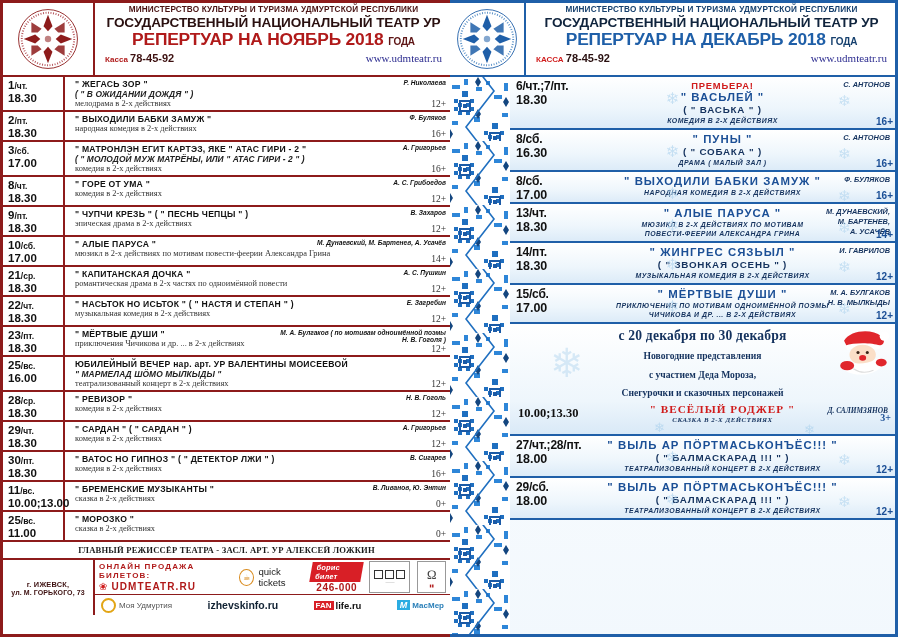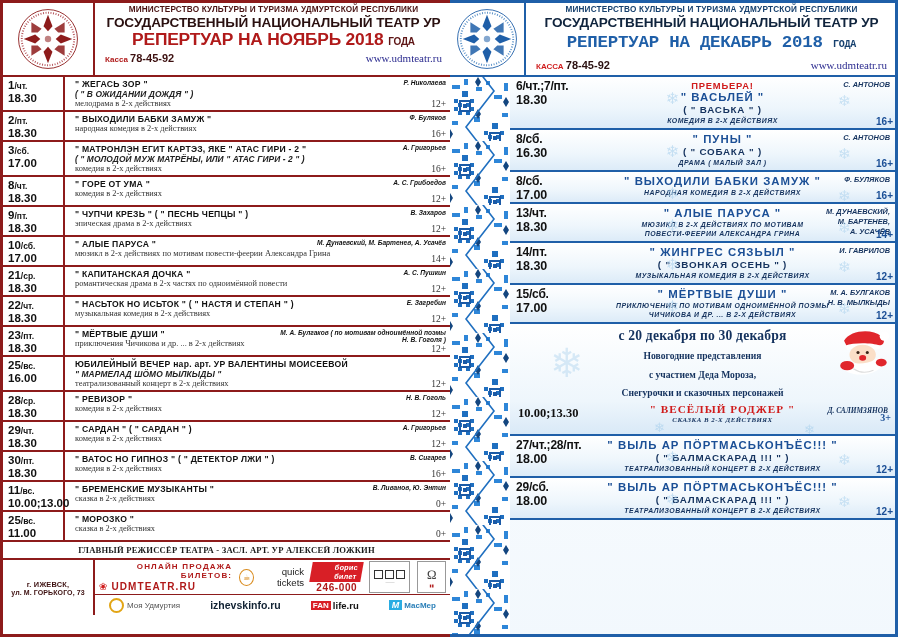--- a/index.html
+++ b/index.html
@@ -53,25 +53,25 @@
              font-family:"Liberation Serif","DejaVu Serif",serif;padding:3px 0;
              border-bottom:2px solid #8d1b1b;letter-spacing:.2px;}
 
   
   .footer{display:flex;border-top:0;height:55px;box-sizing:border-box;}
   .city{width:92px;flex:none;display:flex;flex-direction:column;justify-content:center;
         align-items:center;text-align:center;box-sizing:border-box;}
   .cityL{border-right:2px solid #8d1b1b;}
   .city .c1{font-size:7.4px;font-weight:bold;color:#3d1010;letter-spacing:.2px;}
   .city .c2{font-size:7px;font-weight:bold;color:#3d1010;letter-spacing:.1px;}
-  .fright{flex:1;display:flex;flex-direction:column;box-sizing:border-box;text-align:right;}
+  .fright{flex:1;display:flex;flex-direction:column;box-sizing:border-box;}
   .frow1{flex:1;display:flex;align-items:center;padding:0 4px;box-sizing:border-box;
          border-bottom:1px solid #8d1b1b;gap:7px;}
   .frow2{height:20px;display:flex;align-items:center;justify-content:space-between;
-         padding:0 14px;box-sizing:border-box;}
+         padding:0 6px;box-sizing:border-box;}
   .onlineblk{display:flex;flex-direction:column;gap:1px;}
   .online1{font-size:8px;font-weight:bold;color:#b01a1a;letter-spacing:1.2px;}
   .online2{display:flex;align-items:center;gap:4px;}
   .udmt{font-size:10px;font-weight:bold;color:#b01a1a;letter-spacing:1.1px;}
   .qt{display:flex;align-items:center;gap:4px;font-size:9.6px;color:#222;}
   .qt-ic{width:15px;height:15px;border:1.6px solid #d98b1e;border-radius:50%;
          display:flex;align-items:center;justify-content:center;font-size:8px;color:#d98b1e;}
   .boris{display:flex;flex-direction:column;align-items:center;}
   .boris-tag{background:#d81f26;color:#fff;font-size:7.4px;font-weight:bold;
              padding:1px 5px;transform:skewX(-10deg);letter-spacing:.2px;}
@@ -98,22 +98,22 @@
 
   
   .rp{border:3px solid #1f5fa8;border-left:none;}
   .rp-head{display:flex;align-items:stretch;height:72px;border-bottom:2px solid #1f5fa8;}
   .emblem-boxR{width:76px;display:flex;align-items:center;justify-content:center;
                border-right:2px solid #1f5fa8;box-sizing:border-box;}
   .ministryR{font-size:8.2px;font-weight:bold;color:#16406e;letter-spacing:.2px;
              line-height:10px;white-space:nowrap;}
   .theatreR{font-size:13.6px;font-weight:bold;color:#10243d;line-height:15px;
             letter-spacing:-.1px;white-space:nowrap;}
-  .repertR{font-size:17.4px;font-weight:bold;color:#1f5fa8;line-height:26px;
-           letter-spacing:-.2px;white-space:nowrap;font-family:Liberation Mono, monospace;}
+  .repertR{font-size:17.4px;font-weight:bold;color:#1f5fa8;line-height:19px;
+           letter-spacing:-.2px;white-space:nowrap;}
   .repertR .god{font-size:10px;color:#16406e;}
   .kassaR{font-size:8px;font-weight:bold;color:#d01c1c;}
   .kassaR b{font-size:11px;color:#2a1010;}
 
   .rbody{display:flex;height:565px;}
   .ornament{width:60px;flex:none;position:relative;overflow:hidden;background:#fff;}
   .rowsR{flex:1;display:flex;flex-direction:column;position:relative;
          background:linear-gradient(180deg,#ffffff,#f2f8fd);}
   .rowR{display:flex;border-bottom:2px solid #1f5fa8;box-sizing:border-box;position:relative;
         background:linear-gradient(180deg,#ffffff 0%,#eef6fc 60%,#dcebf8 100%);}

